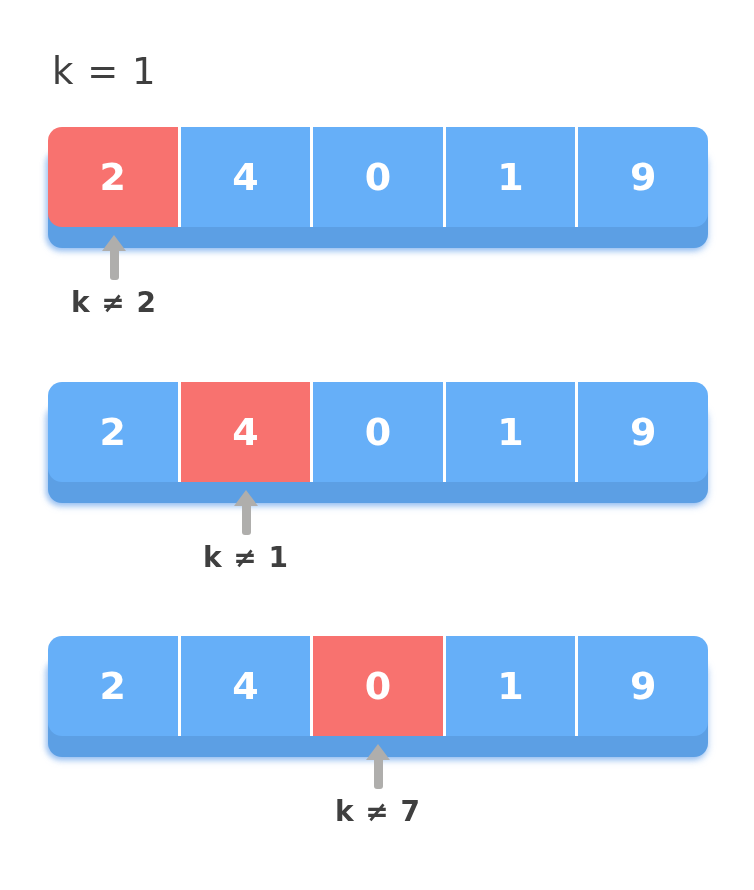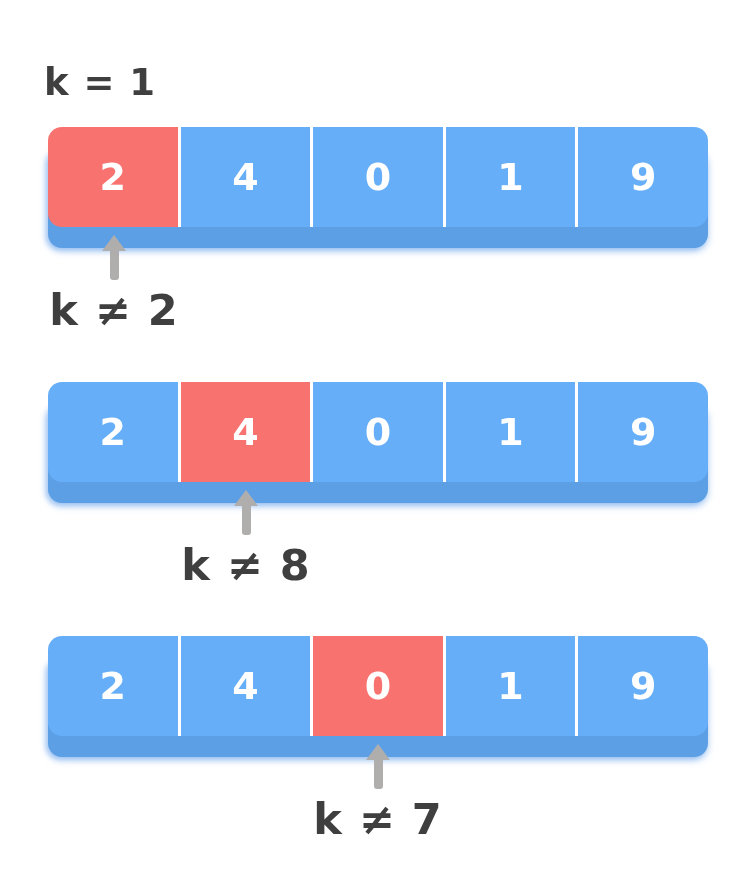--- a/index.html
+++ b/index.html
@@ -19,27 +19,26 @@
     font-family: "DejaVu Sans", "Liberation Sans", sans-serif;
     overflow: hidden;
   }
   .canvas {
     position: relative;
     width: 754px; height: 890px;
     background: var(--background);
   }
   .k-header {
     position: absolute;
-    left: 44px; top: 53px;
+    left: 52px; top: 53px;
     font-size: 37px;
-    font-weight: bold;
+    font-weight: normal;
     color: var(--text_dark);
     letter-spacing: 1px;
     line-height: 1;
-    margin-top: 11px;
   }
   .row-group {
     position: absolute;
     left: 48px;
     width: 660px;
     height: 210px;
   }
   .band {
     position: absolute;
     left: 0; top: 21px;
@@ -86,21 +85,21 @@
   .arrow .shaft {
     width: 9px; height: 29px;
     margin: 0 auto;
     background: var(--arrow);
     border-radius: 0 0 3px 3px;
   }
   .annotation {
     position: absolute;
     top: 162px;
     transform: translateX(-50%);
-    font-size: 43px;
+    font-size: 28px;
     font-weight: bold;
     color: var(--text_dark);
     white-space: nowrap;
     line-height: 1;
     letter-spacing: 1px;
   }
 </style>
 </head>
 <body>
 
@@ -130,21 +129,21 @@
       <div class="cell">2</div>
       <div class="cell highlight">4</div>
       <div class="cell">0</div>
       <div class="cell">1</div>
       <div class="cell">9</div>
     </div>
     <div class="arrow" style="left: 198px;">
       <div class="head"></div>
       <div class="shaft"></div>
     </div>
-    <div class="annotation" style="left: 198px;">k ≠ 8</div>
+    <div class="annotation" style="left: 198px;">k ≠ 1</div>
   </section>
 
   <section class="row-group" style="top:636px">
     <div class="band"></div>
     <div class="array">
       <div class="cell">2</div>
       <div class="cell">4</div>
       <div class="cell highlight">0</div>
       <div class="cell">1</div>
       <div class="cell">9</div>

